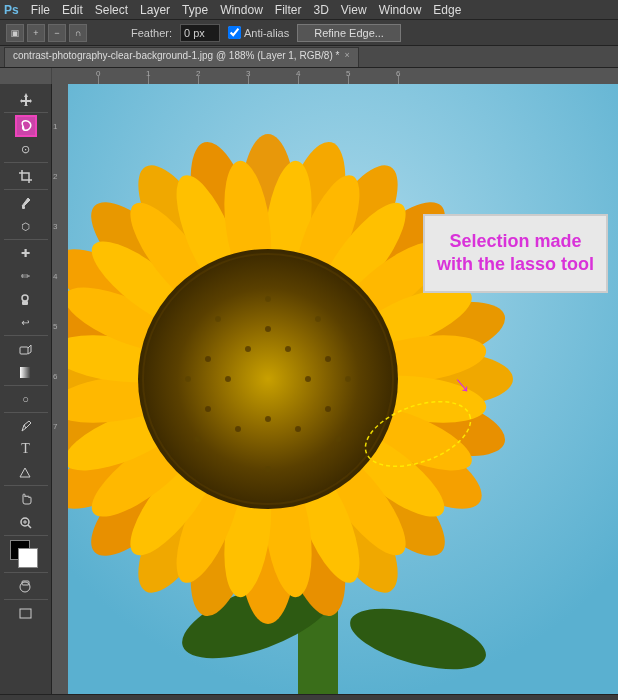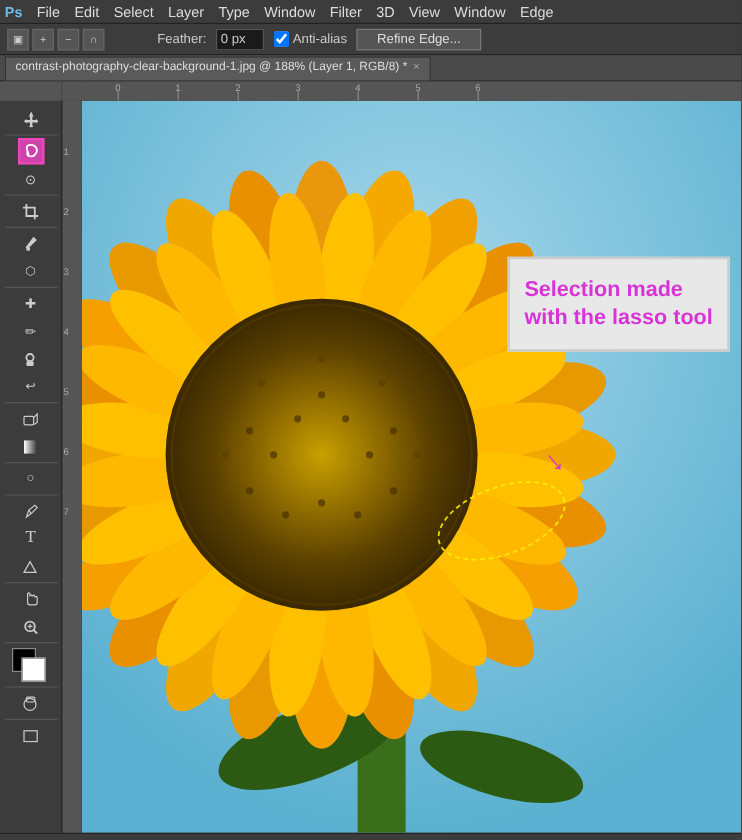--- a/index.html
+++ b/index.html
@@ -111,21 +111,21 @@
 
     
     .callout {
       position: absolute;
       top: 130px;
       right: 10px;
       width: 185px;
       background: #e8e8e8;
       border: 2px solid #ccc;
       padding: 14px 12px;
-      text-align: left;
+      text-align: center;
     }
     .callout-text {
       font-size: 18px;
       font-weight: bold;
       color: #d932d9;
       line-height: 1.3;
     }
 
     
     .status-bar {

